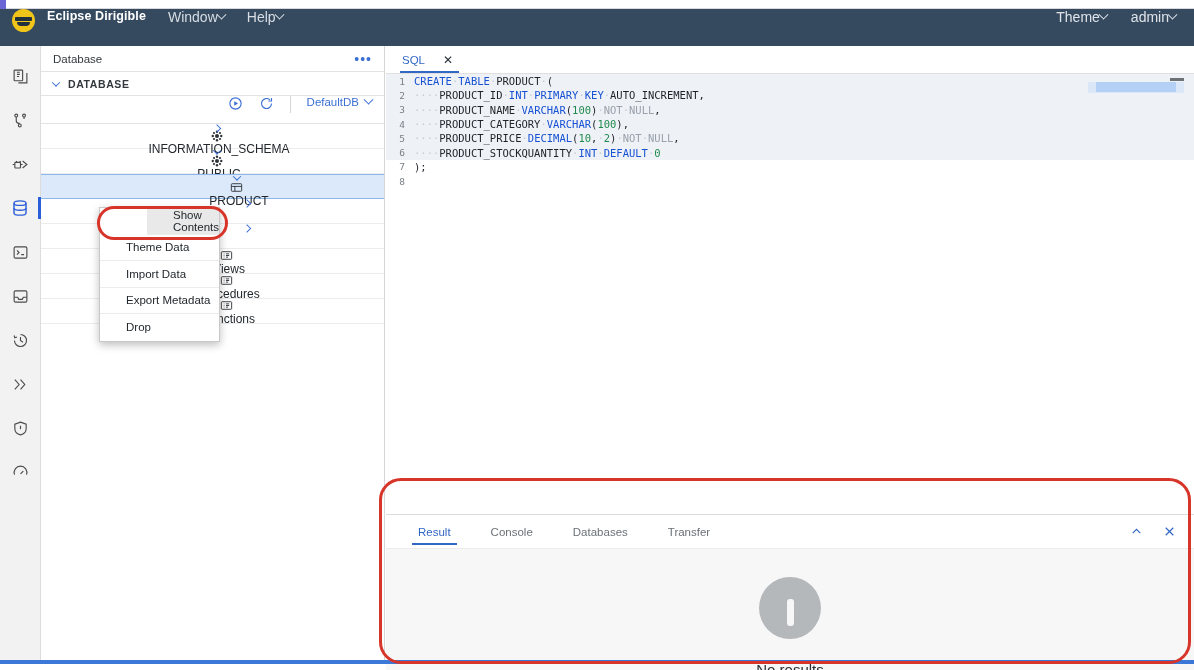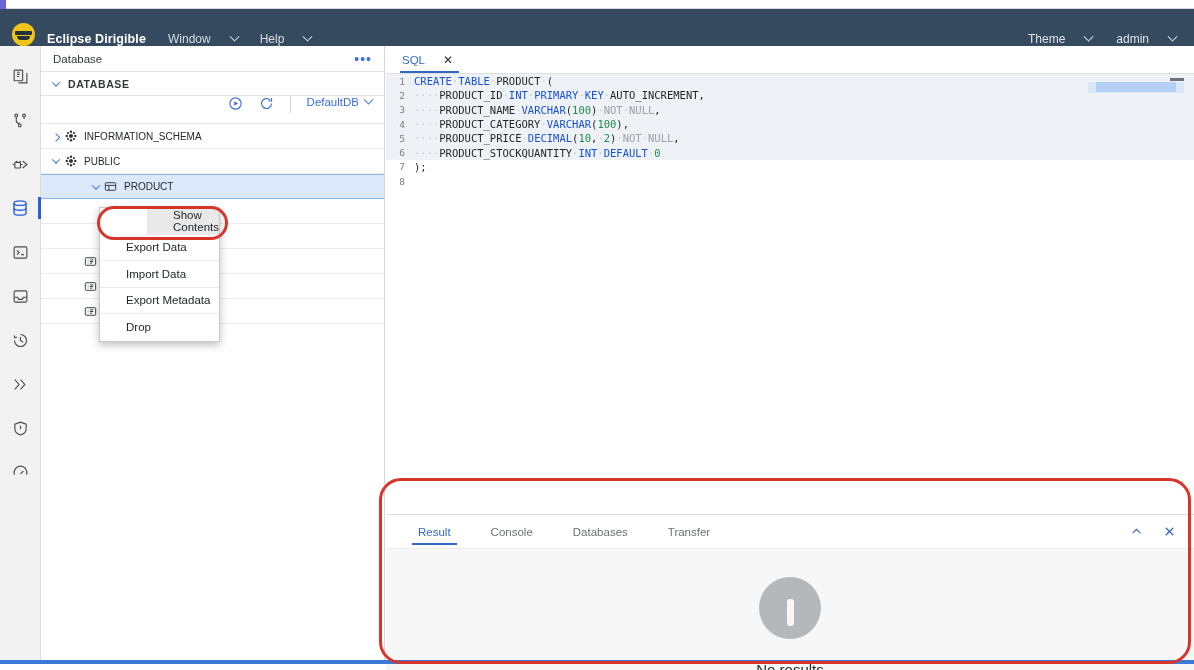--- a/index.html
+++ b/index.html
@@ -12,30 +12,30 @@
   #app { position: relative; width: 1194px; height: 670px; background:#fff; }
 
   
   .chrome-top { position:absolute; left:0; top:0; width:1194px; height:9px;
     background:#ffffff; border-bottom:1px solid #d8d8dd; }
   .chrome-tab { position:absolute; left:0; top:0; width:6px; height:9px; background:#6b66d6; }
   .chrome-blueline { position:absolute; left:0; top:660px; width:1194px; height:4px; background:#3b78d8; }
 
   
   .header { position:absolute; left:0; top:9px; width:1194px; height:37px;
-    background:#354a5f; display:flex; align-items:flex-end; }
+    background:#354a5f; display:flex; align-items:flex-start; }
   .logo { width:23px; height:23px; border-radius:50%; background:#f0c419;
     margin-left:12px; position:relative; flex:none; }
   .logo::before { content:""; position:absolute; left:3px; top:8px; width:17px; height:3.5px;
     background:#23313f; border-radius:1px; }
   .logo::after { content:""; position:absolute; left:5px; top:13px; width:13px; height:4px;
     background:#23313f; border-radius:0 0 7px 7px; }
   .brand { color:#fff; font-weight:bold; font-size:12.5px; margin-left:12px; letter-spacing:.1px; }
   .hmenu { display:flex; align-items:center; margin-left:22px; gap:22px; }
-  .hmenu-item { color:#d7dde3; font-size:12px; display:flex; align-items:center; gap:20px; cursor:pointer; }
+  .hmenu-item { color:#d7dde3; font-size:14px; display:flex; align-items:center; gap:0; cursor:pointer; }
   .hright { margin-left:auto; display:flex; align-items:center; gap:24px; margin-right:18px; }
   .hright .hmenu-item { color:#dfe4e9; }
   .cv { display:inline-block; width:7px; height:7px; border-right:1.6px solid currentColor;
     border-bottom:1.6px solid currentColor; transform:rotate(45deg) translate(-2px,-2px); }
 
   
   .rail { position:absolute; left:0; top:46px; width:41px; height:615px;
     background:#f2f2f2; border-right:1px solid #dcdcdc; padding-top:8px; }
   .rail-item { height:44px; display:flex; align-items:center; justify-content:center;
     position:relative; cursor:pointer; color:#4a4a4a; }
@@ -56,22 +56,22 @@
     border-bottom:1.5px solid #3b6fd4; }
   .tw.down { transform:rotate(45deg) translate(-1px,-1px); }
   .tw.right { transform:rotate(-45deg) translate(-1px,1px); }
   .tp-toolbar { height:28px; display:flex; align-items:flex-start; justify-content:flex-end;
     gap:16px; padding:0 12px; border-bottom:1px solid #e3e3e3; background:#fff; }
   .tb-btn { color:#3b6fd4; display:flex; align-items:center; cursor:pointer; }
   .tp-sep { width:1px; height:17px; background:#d4d4d4; }
   .tp-db { color:#3b6fd4; font-size:11.5px; display:flex; align-items:center; gap:6px; cursor:pointer; }
 
   .tree { background:#fff; }
-  .tnode { height:25px; display:flex; align-items:center; font-size:10px; color:#23282d;
-    border-bottom:1px solid #ececec; cursor:pointer; position:relative; }
+  .tnode { height:25px; display:flex; align-items:center; font-size:12px; color:#23282d;
+    border-bottom:1px solid #ececec; cursor:pointer; position:relative;flex-direction:column; }
   .tnode.sel { background:#dbe9fb; border-top:1px solid #8fb6e8; border-bottom:1px solid #8fb6e8; }
   .tnode .arrow { width:13px; display:flex; justify-content:center; flex:none; }
   .tnode .ico { width:17px; display:flex; justify-content:center; flex:none; color:#2f3338; }
   .tnode .lbl { margin-left:5px; }
 
   
   .ctxmenu { position:absolute; left:99px; top:207px; width:121px;
     background:#fff; border:1px solid #c9c9c9; box-shadow:0 3px 8px rgba(0,0,0,.25); z-index:40; }
   .ctxitem { height:26.5px; display:flex; align-items:center; padding-left:26px;
     font-size:11.5px; color:#23282d; border-bottom:1px solid #ececec; cursor:pointer; }
@@ -364,21 +364,21 @@
             </svg>
         </span>
         <span class="lbl">Functions</span>
       </div>
 
     </div>
   </div>
 
   <div class="ctxmenu">
     <div class="ctxitem hl">Show Contents</div>
-    <div class="ctxitem">Export Data</div>
+    <div class="ctxitem">Theme Data</div>
     <div class="ctxitem">Import Data</div>
     <div class="ctxitem">Export Metadata</div>
     <div class="ctxitem">Drop</div>
   </div>
 
   <div class="editor">
     <div class="tabbar">
       <div class="etab">
         <span>SQL</span>
         <span class="x">✕</span>

